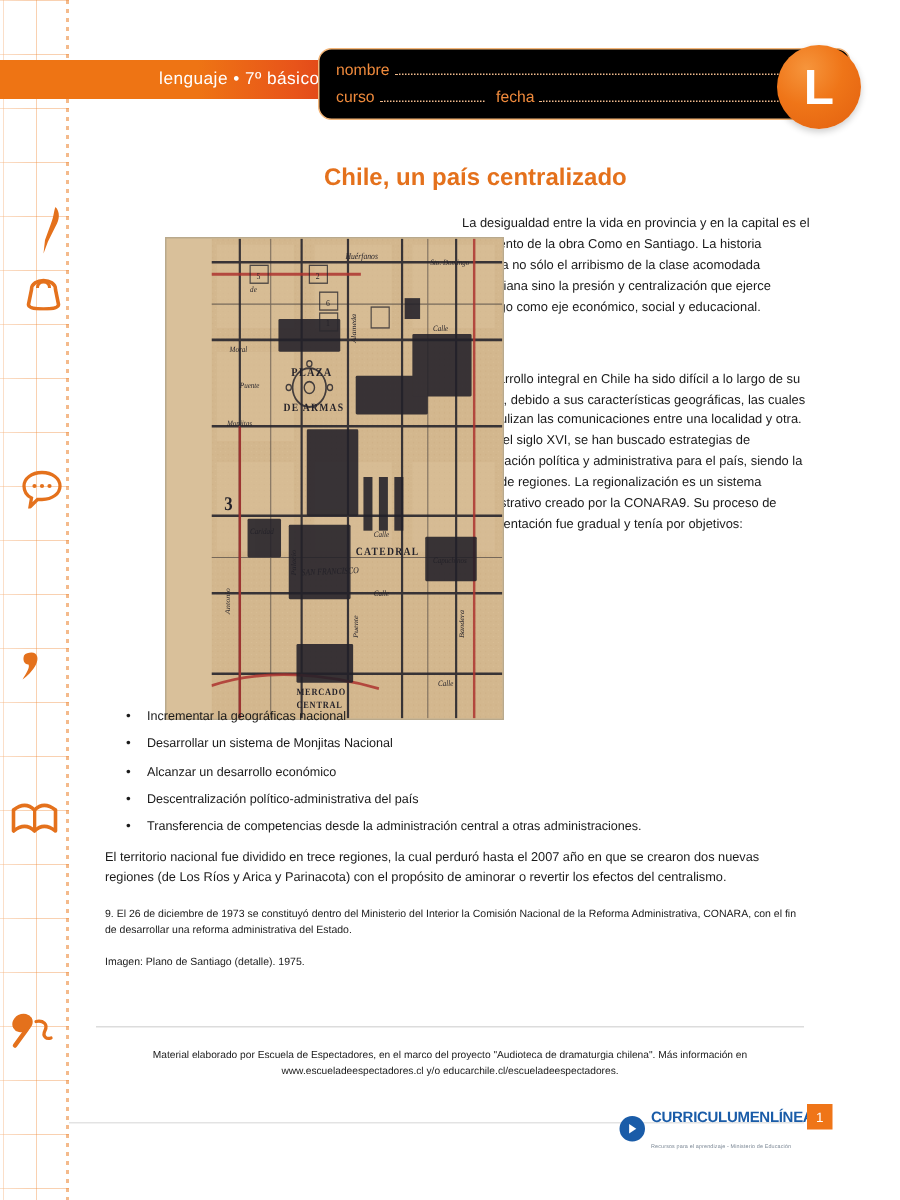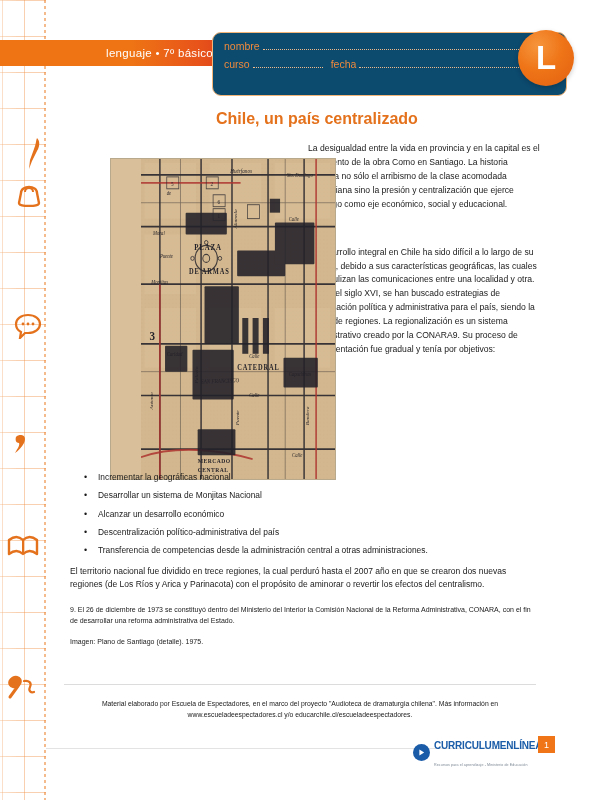--- a/index.html
+++ b/index.html
@@ -93,24 +93,24 @@
     font-size: 11.5px;
     letter-spacing: 0.3px;
     white-space: nowrap;
   }
 
   .form-box {
     position: absolute;
     left: 212px;
     top: -2px;
     width: 355px;
-    height: 64px;
+    height: 48px;
     border: 1px solid #f3b578;
     border-radius: 9px;
-    background: #0c4a6e;
+    background: #000000;
     box-sizing: border-box;
   }
   .field-row {
     position: absolute;
     left: 11px;
     display: flex;
     align-items: baseline;
     white-space: nowrap;
   }
   .field-row.r1 { top: 7px; }

